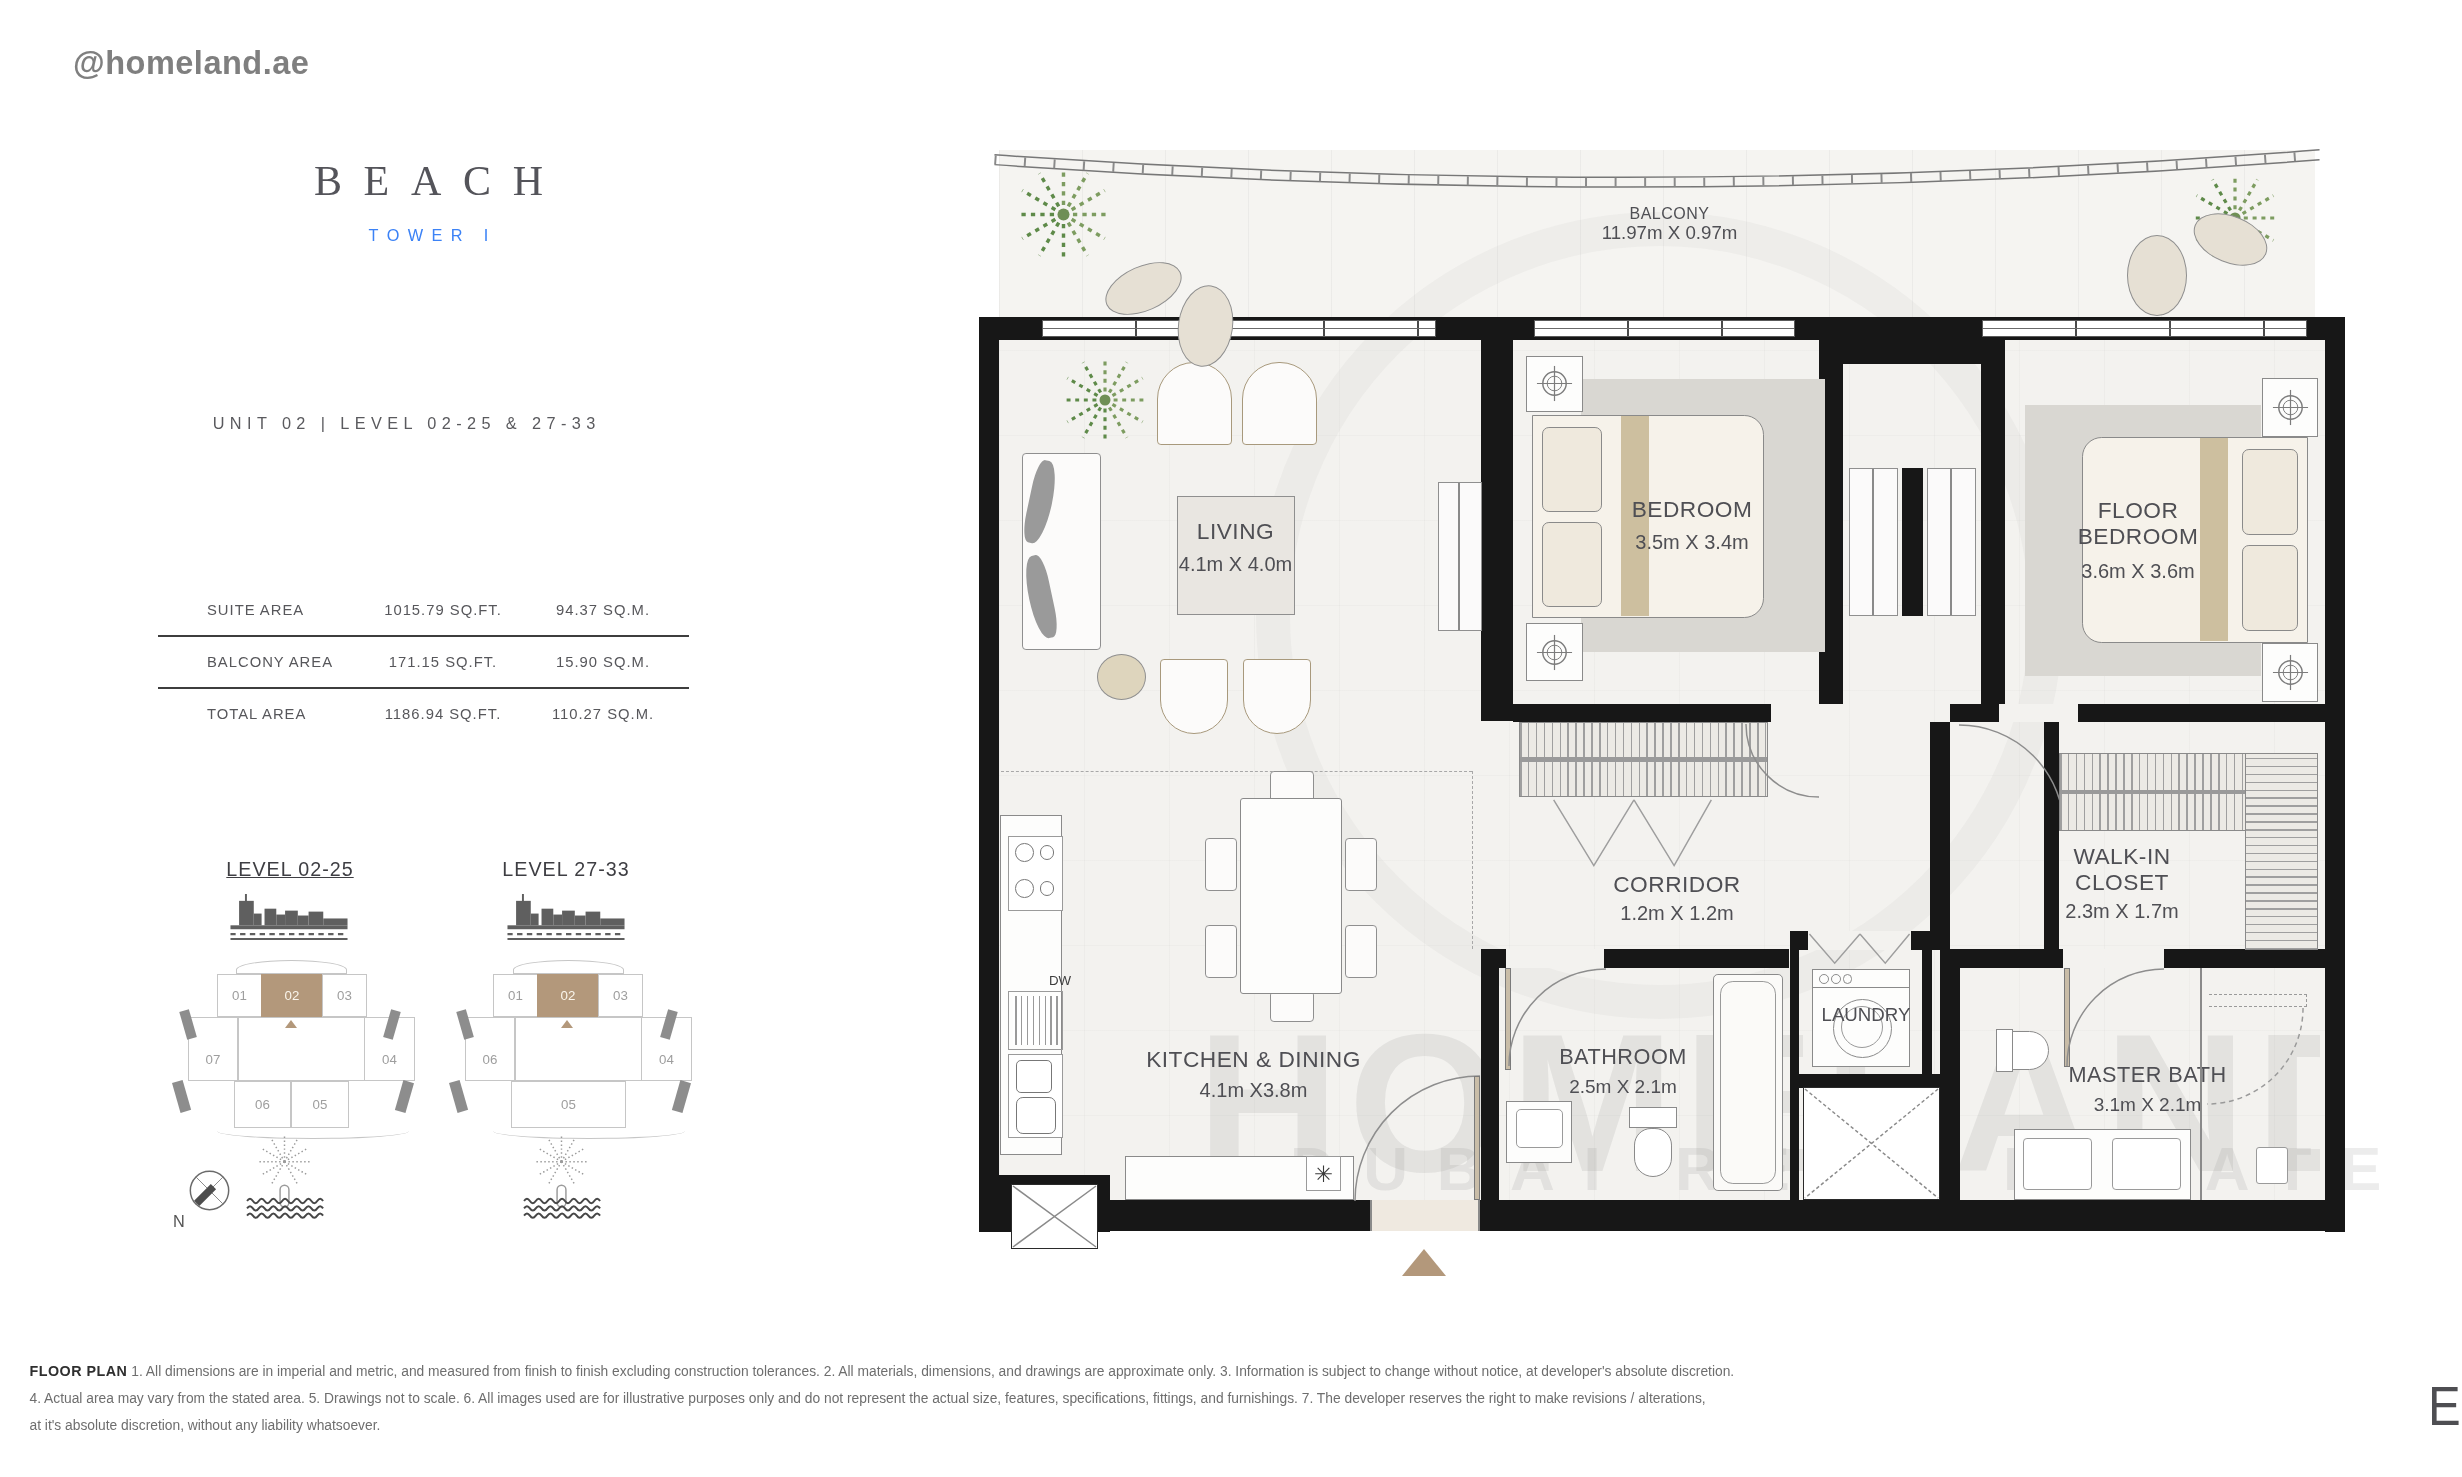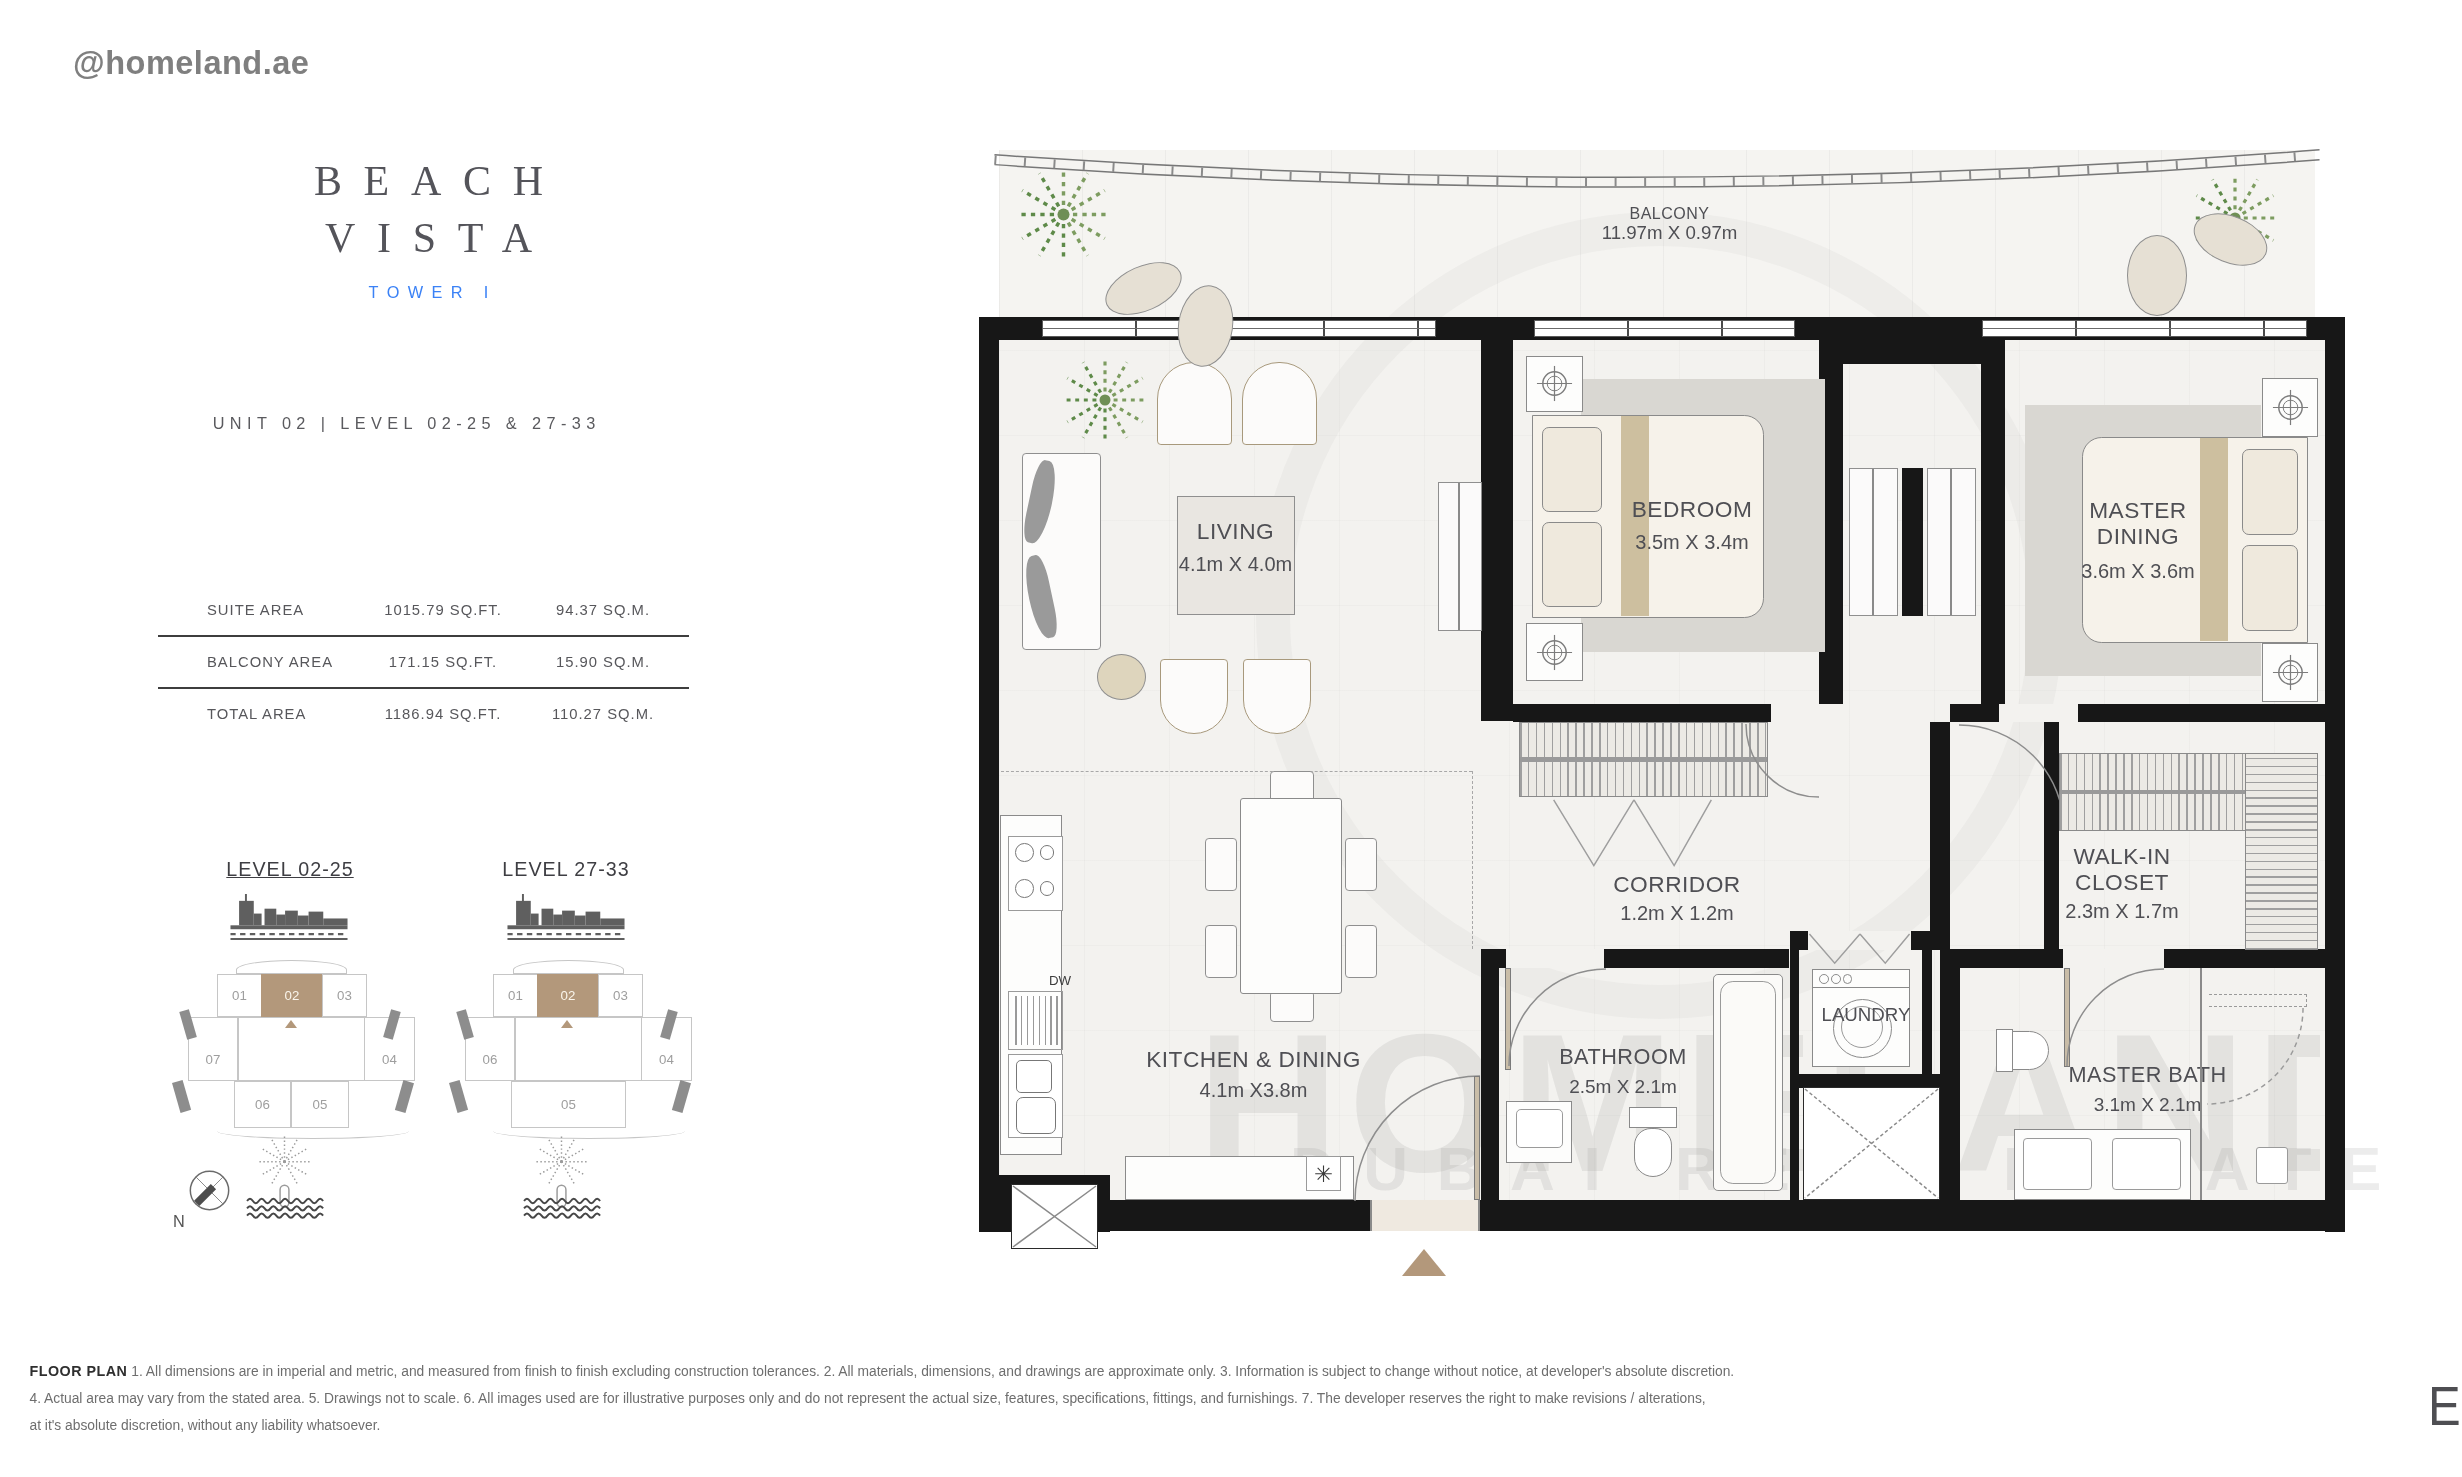--- a/index.html
+++ b/index.html
@@ -120,21 +120,20 @@
       <line x1="40" y1="4" x2="40" y2="76" stroke="#7c7c7c" stroke-width="2.5"></line>
       <line x1="4" y1="40" x2="76" y2="40" stroke="#7c7c7c" stroke-width="2.5"></line>
     </symbol>
   </defs>
 </svg>
 
 <div class="a handle" style="left:73px;top:45px;">@homeland.ae</div>
 
 <div class="a ctr" style="left:266px;top:157px;width:325px;">
   <div class="ttl" style="padding-left:21.7px;">BEACH</div>
-  <div class="ttl" style="padding-left:21.7px;margin-top:8.9px;">VISTA</div>
   <div class="tower" style="padding-left:8.4px;margin-top:20.7px;">TOWER I</div>
 </div>
 
 <div class="a ctr" style="left:207px;top:385px;width:394px;">
   <div class="uinfo" style="padding-left:5.4px;margin-top:28.6px;">UNIT 02 | LEVEL 02-25 &amp; 27-33</div>
 </div>
 
 <div class="a" style="left:0;top:0;">
   <div class="a trow" style="left:0;top:602px;width:689px;">
     <span class="a" style="left:207px;width:158px;">SUITE AREA</span>
@@ -338,21 +337,21 @@
   </svg>
 <div class="a" style="left:2082px;top:437px;width:226px;height:206px;background:#f6f2ea;border:1.5px solid #8a8a8a;box-sizing:border-box;border-radius:19.7px 0 0 19.7px;">
   <div style="position:absolute;right:8.9px;top:10.8px;width:54px;height:84px;background:#efe9dd;border:1.5px solid #8a8a8a;border-radius:6.9px;"></div>
   <div style="position:absolute;right:8.9px;top:107px;width:54px;height:84px;background:#efe9dd;border:1.5px solid #8a8a8a;border-radius:6.9px;"></div>
   <div style="position:absolute;right:79px;top:0;width:27.6px;height:203px;background:#cdbf9f;"></div>
 </div>
 <div class="a fx" style="left:2262px;top:643px;width:56px;height:59px;"></div>
 <svg class="a" style="left:2271px;top:653px;" width="39" height="39" viewBox="0 0 80 80">
     <use href="#lamp"></use>
   </svg>
-<div class="a ctr rl" style="left:2059px;top:497px;width:158px;">MASTER DINING</div>
+<div class="a ctr rl" style="left:2059px;top:497px;width:158px;">FLOOR BEDROOM</div>
 <div class="a ctr rd" style="left:2059px;top:560px;width:158px;">3.6m X 3.6m</div>
 
 <div class="a hatchV" style="left:1519px;top:722px;width:249px;height:75px;"></div>
 <svg class="a" style="left:1551px;top:798px;" width="163" height="71" viewBox="0 0 330 145">
   <path d="M4,4 L86,138 L168,4 M168,4 L250,138 L326,4" fill="none" stroke="#9e9e9e" stroke-width="3"></path>
 </svg>
 <div class="a ctr rl" style="left:1571px;top:871px;width:212px;">CORRIDOR</div>
 <div class="a ctr rd" style="left:1571px;top:902px;width:212px;">1.2m X 1.2m</div>
 
 <svg class="a" style="left:1745px;top:723px;" width="75" height="75" viewBox="0 0 152 152">

